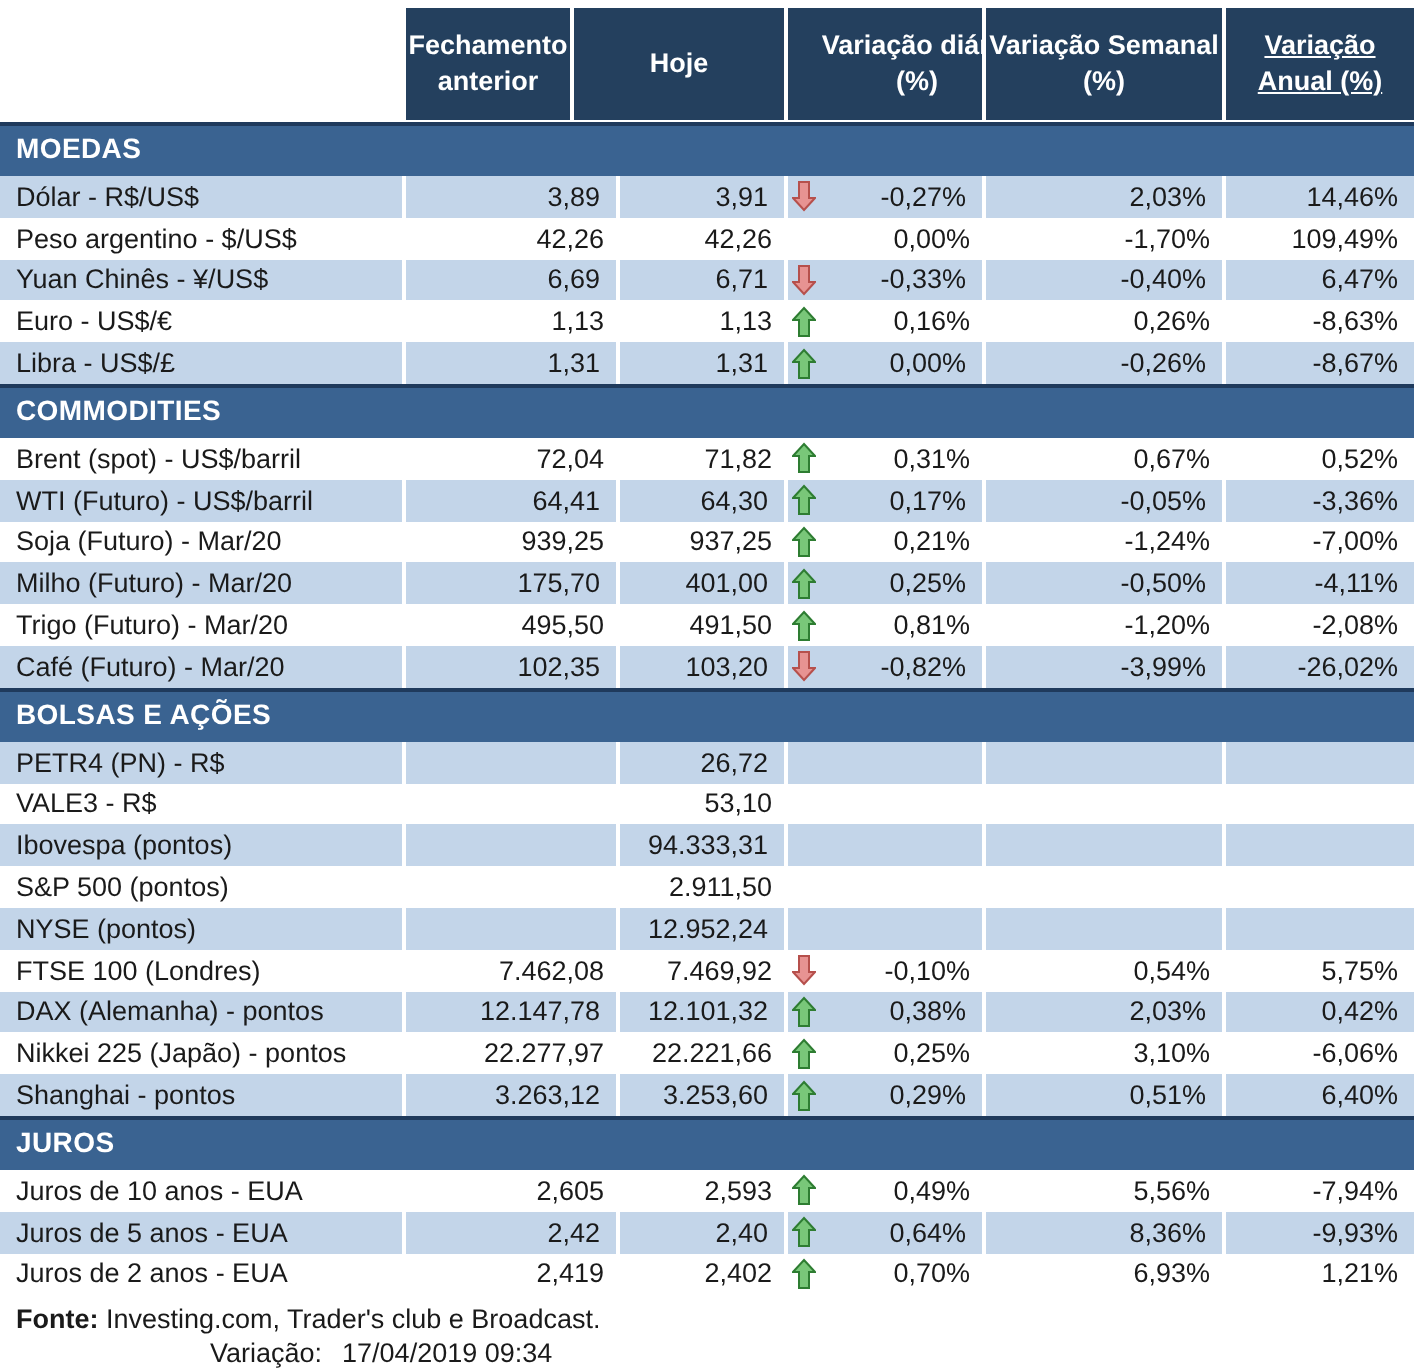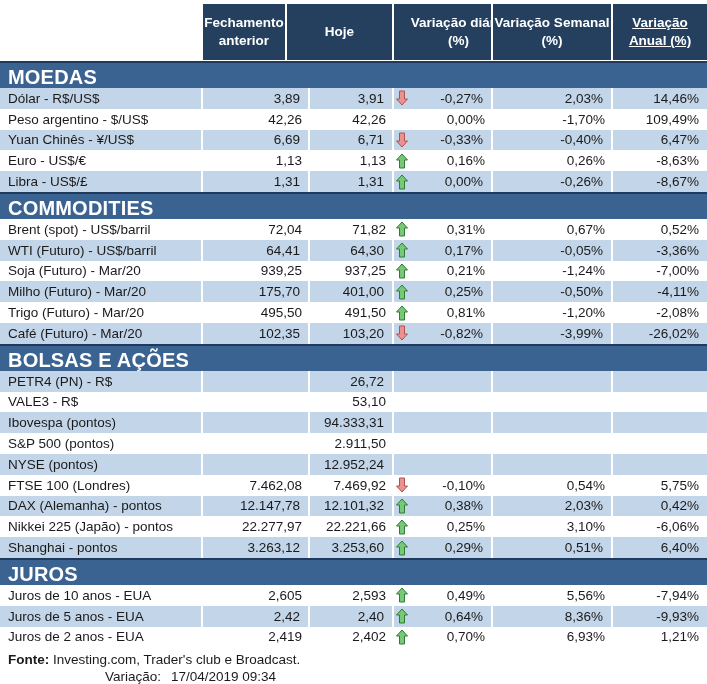--- a/index.html
+++ b/index.html
@@ -27,21 +27,21 @@
     align-items:center;justify-content:center;line-height:1.3;
     border-right:2px solid #fff;
   }
   .hdr:last-child{border-right:none;text-decoration:underline;}
 
   
   .band{
     height:27px;background:var(--section-bg,#3A6391);
     border-top:2px solid var(--border-navy,#1F3A5C);
     box-sizing:border-box;color:#fff;font-weight:bold;
-    padding:3px 0 0 8px;font-size:20px;letter-spacing:0.2px;
+    padding:3px 0 0 8px;font-size:14px;letter-spacing:0.2px;
   }
 
   
   .row{display:flex;height:20.8px;align-items:center;}
   .row.stripe > .c{background:var(--stripe-bg,#C3D5E9);border-right:2px solid #fff;}
   .row.stripe > .c:last-child{border-right:none;}
   .row > .c{height:100%;display:flex;align-items:center;}
   .lab{padding-left:8px;}
   .num{justify-content:flex-end;padding-right:8px;}
   .dia{justify-content:space-between;padding:0 8px 0 2px;}

